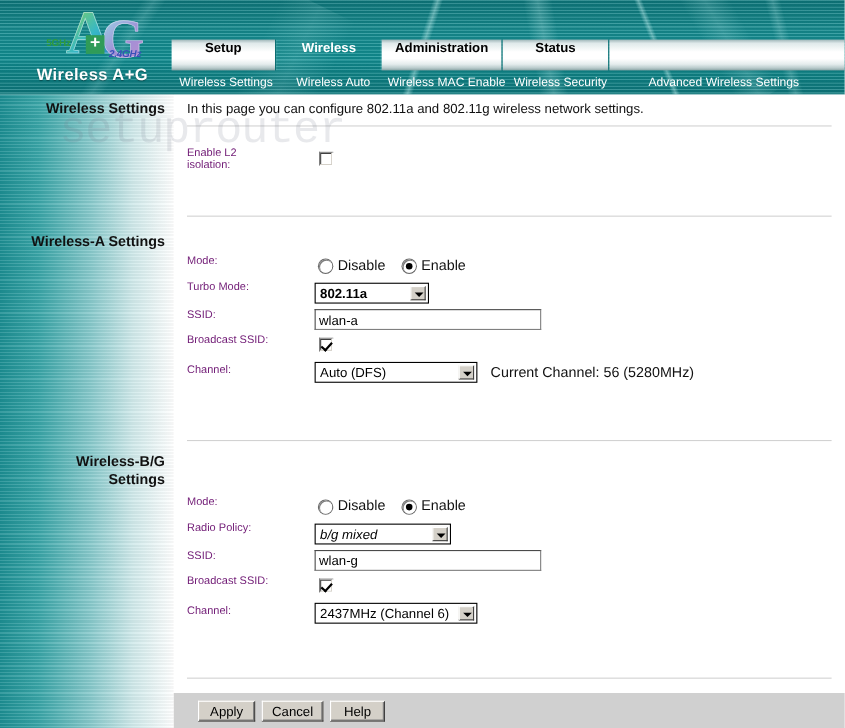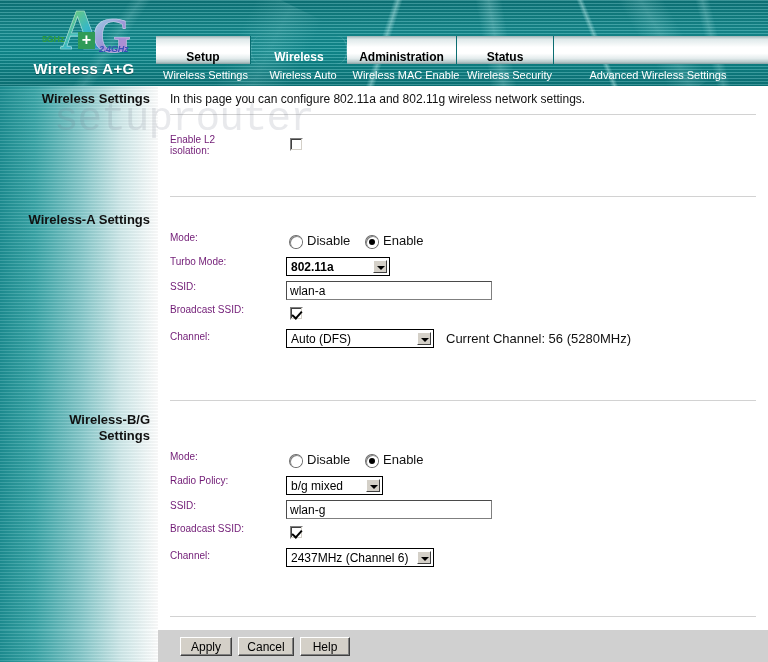--- a/index.html
+++ b/index.html
@@ -94,35 +94,34 @@
     text-shadow: 0 1px 1px rgba(0,0,0,0.35);
   }
 
   
   .tabs {
     position: absolute; left: 156px; top: 36px;
     width: 612px; height: 28px;
   }
   .tab {
     position: absolute; top: 0; height: 28px;
-    display: flex; align-items: flex-end; justify-content: center;
+    display: flex; align-items: flex-start; justify-content: center;
     font-size: 12px; font-weight: bold;
     color: #000000;
     background: linear-gradient(to bottom,
       #9fb6b8 0%, #dfe9ea 12%, #ffffff 40%, #ffffff 62%,
       #e4eced 80%, #b9cbcc 92%, #8aa3a5 100%);
     border-right: 1px solid #0b6e72;
     cursor: pointer;
   }
   .tab.active {
     background: transparent;
     color: #ffffff;
     border-right: 1px solid rgba(255,255,255,0.18);
     border-left: 1px solid rgba(255,255,255,0.10);
-    border-radius: 11px;
   }
   .tab-0 { left: 0px;   width: 95px; }
   .tab-1 { left: 95px;  width: 96px; }
   .tab-2 { left: 191px; width: 110px; }
   .tab-3 { left: 301px; width: 97px; }
   .tab-fill { left: 398px; width: 214px; border-right: none; }
 
   
   .subnav {
     position: absolute; left: 156px; top: 64px;
@@ -406,21 +405,21 @@
 
     <div class="hr hr-bottom"></div>
 
     <div class="lbl" style="left:12px; top:365px;">Mode:</div>
     <div class="rb" style="left:132px; top:369px;"></div>
     <div class="rb-lbl" style="left:149px; top:366px;">Disable</div>
     <div class="rb on" style="left:208px; top:369px;"></div>
     <div class="rb-lbl" style="left:225px; top:366px;">Enable</div>
 
     <div class="lbl" style="left:12px; top:389px;">Radio Policy:</div>
-    <div class="sel" style="left:128px; top:390px; width:97px;">
+    <div class="sel" style="left:128px; top:390px; width:124px;font-style:italic;">
       <span class="sel-txt">b/g mixed</span>
       <span class="sel-btn"></span>
     </div>
 
     <div class="lbl" style="left:12px; top:414px;">SSID:</div>
     <input class="txt" style="left: 128px; top: 414px; width: 206px;" value="wlan-g">
 
     <div class="lbl" style="left:12px; top:437px;">Broadcast SSID:</div>
     <div class="cb checked" style="left:132px; top:440px;"></div>
 

